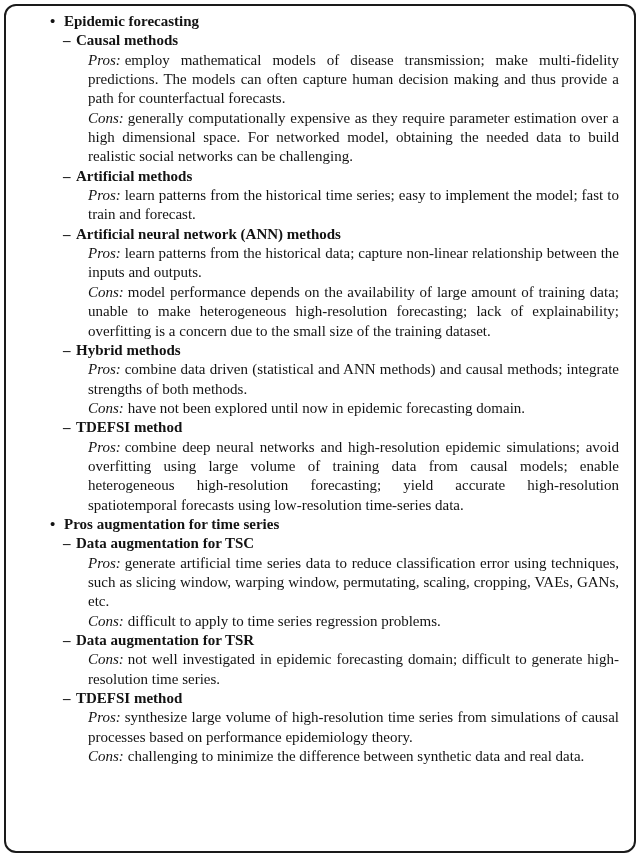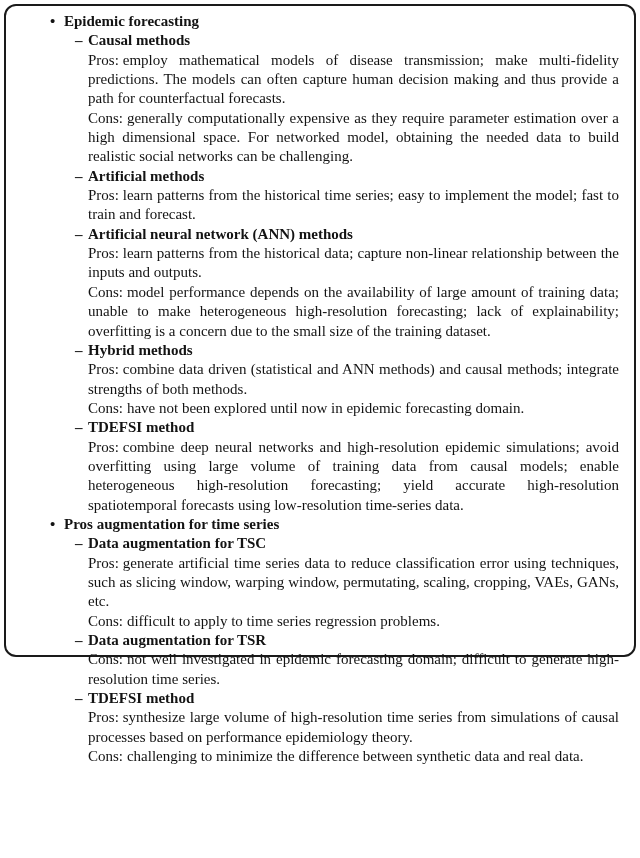--- a/index.html
+++ b/index.html
@@ -11,44 +11,44 @@
   body {
     font-family: "Liberation Serif", "DejaVu Serif", serif;
     font-size: 15px;
     line-height: 19.35px;
     color: #131313;
     position: relative;
   }
   .frame {
     position: absolute;
     left: 4px; top: 4px;
-    width: 632px; height: 653px;
+    width: 632px; height: 849px;
     border: 2.6px solid #1a1a1a;
     border-radius: 12px;
     background: #ffffff;
   }
   .content { padding-top: 6px; }
   .l1-head {
     padding-left: 44px;
     font-weight: bold;
   }
   .marker { display: inline-block; font-weight: bold; }
   .marker.bullet { width: 14px; }
   .marker.dash { width: 13px; }
   .l2-head {
     padding-left: 57px;
     font-weight: bold;
-    margin-left: 12px;
   }
   .para {
     margin-left: 82px;
     width: 531px;
     text-align: justify;
   }
   .plabel {
+    font-style: italic;
     margin-right: 0.26em;
   }
 </style>
 </head>
 <body>
 
 <div class="frame">
   <div class="content">
 
     <section>

